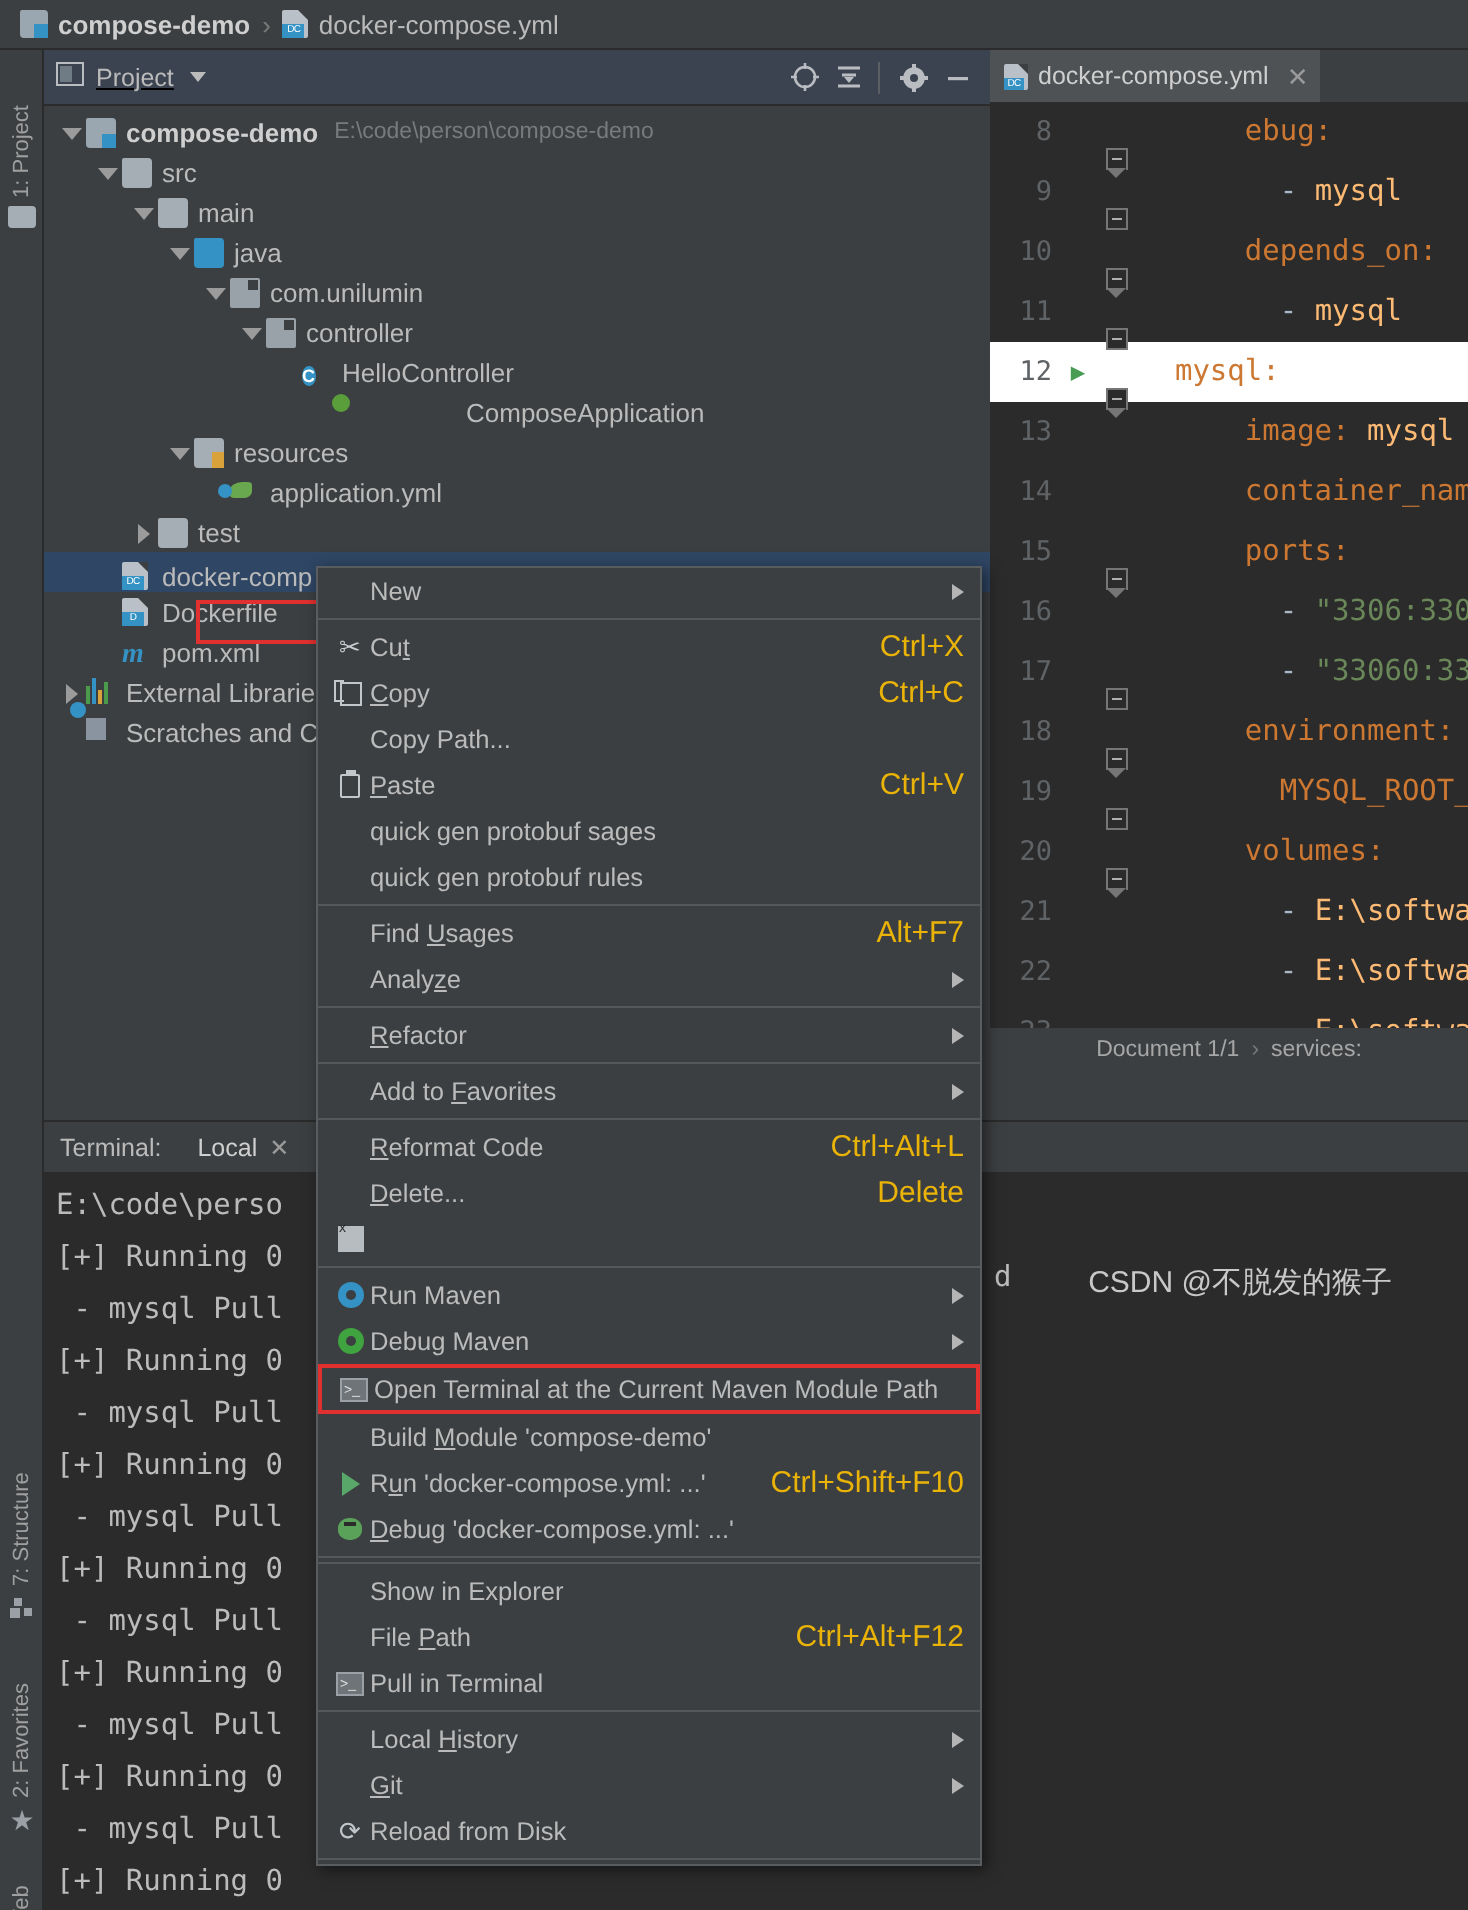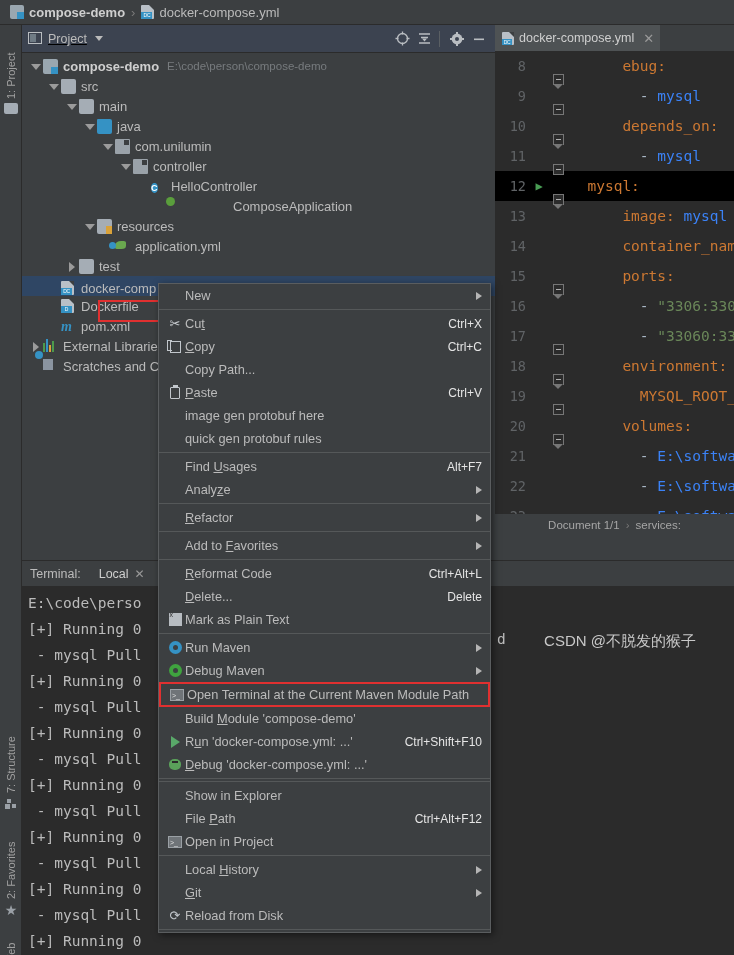--- a/index.html
+++ b/index.html
@@ -98,31 +98,31 @@
   .red-box { position:absolute; border:2px solid #e03030; pointer-events:none; }
 
   
   .editor-wrap { position:absolute; left:495px; top:25px; width:239px; height:535px; background:#2b2b2b; }
   .tabbar { height:26px; background:#3c3f41; display:flex; align-items:center; }
   .tab { height:26px; background:#4e5254; display:flex; align-items:center; padding:0 6px 0 7px; gap:5px; }
   .tab-label { color:#cfcfcf; font-size:12.5px; }
   .tab-close { color:#9a9a9a; font-size:13px; margin-left:4px; }
   .code-area { position:absolute; left:0; top:26px; width:239px; height:483px; background:#2b2b2b; overflow:hidden; }
   .cline { height:30px; display:flex; align-items:center; font-family:"DejaVu Sans Mono", monospace; font-size:14.5px; white-space:pre; }
-  .cline.hl { background:#000000; }
+  .cline.hl { background:#ffffff; }
   .gutter-num { width:35px; text-align:right; color:#606366; font-size:13.5px; padding-right:4px; flex:0 0 auto; }
   .gutter-run { width:18px; flex:0 0 auto; text-align:center; color:#499c54; font-size:12px; }
   .fold { width:22px; flex:0 0 auto; position:relative; }
   .fold .vline { position:absolute; left:10px; top:0; bottom:0; width:1px; background:#555; }
   .fold .box { position:absolute; left:5px; top:8px; width:11px; height:11px; border:1px solid #767676; background:#2b2b2b; }
   .fold .box:after { content:""; position:absolute; left:2px; top:4px; width:5px; height:1px; background:#b0b0b0; }
   .fold .box.tri { border-bottom:none; }
   .fold .box.tri:before { content:""; position:absolute; left:-1px; top:9px; border-left:5.5px solid transparent; border-right:5.5px solid transparent; border-top:5px solid #767676; }
   .k-key { color:#cc7832; }
-  .k-val { color:#3b82f6; }
+  .k-val { color:#fdba74; }
   .k-str { color:#6a8759; }
   .k-plain { color:#a9b7c6; }
   .status-line { position:absolute; left:0; bottom:24px; width:239px; height:22px; background:#3c3f41;
                  display:flex; align-items:center; justify-content:center; gap:6px; font-size:11.5px; color:#a6a6a6;}
   .status-sep { color:#777; }
   .editor-bottom-filler { position:absolute; left:0; bottom:0; width:239px; height:24px; background:#3c3f41; }
 
   
   .term-panel { position:absolute; left:22px; top:560px; width:712px; height:395px; background:#2b2b2b; }
   .term-header { height:26px; background:#3c3f41; display:flex; align-items:center; padding-left:8px; gap:18px; border-top:1px solid #2b2b2b;}
@@ -134,21 +134,21 @@
 
   
   .ctx {
     position:absolute; left:158px; top:283px; width:333px;
     background:#3c3f41; border:1px solid #5a5d5f; z-index:50;
     box-shadow:2px 2px 7px rgba(0,0,0,0.5);
   }
   .mi { height:23px; display:flex; align-items:center; padding:0 8px 0 6px; font-size:12.8px; color:#bbbbbb; position:relative; }
   .mi .mic { width:20px; flex:0 0 auto; display:flex; align-items:center; justify-content:center; }
   .mi .mlabel { flex:1; white-space:nowrap; }
-  .mi .mshort { color:#e5e5e5; font-size:12px; margin-left:12px; }
+  .mi .mshort { color:#eab308; font-size:15px; margin-left:12px; }
   .mi .msub { width:0;height:0;border-top:4px solid transparent;border-bottom:4px solid transparent;border-left:6px solid #b5b5b5; margin-left:10px;}
   .mi.hl { border:2px solid #e03030; height:25px; }
   .msep { height:1px; background:#555859; margin:2px 0; }
   .mi u { text-decoration:underline; }
 
   
   .mic-scissors { color:#c9cdd1; font-size:13px; }
   .mic-copy { width:11px;height:12px;border:1.5px solid #c2c7cc; position:relative;}
   .mic-copy:after{content:"";position:absolute;left:-4px;top:-2px;width:4px;height:9px;border:1.5px solid #c2c7cc;border-right:none;}
   .mic-paste { width:10px;height:12px;border:1.5px solid #c2c7cc;border-radius:1px;position:relative;}
@@ -441,21 +441,21 @@
       </div>
       <div class="mi">
         <span class="mic">
           <span class="mic-paste"></span>
         </span>
         <span class="mlabel"><u>P</u>aste</span>
         <span class="mshort">Ctrl+V</span>
       </div>
       <div class="mi">
         <span class="mic"></span>
-        <span class="mlabel">image gen protobuf here</span>
+        <span class="mlabel">quick gen protobuf sages</span>
       </div>
       <div class="mi">
         <span class="mic"></span>
         <span class="mlabel">quick gen protobuf rules</span>
       </div>
       <div class="msep"></div>
       <div class="mi">
         <span class="mic"></span>
         <span class="mlabel">Find <u>U</u>sages</span>
         <span class="mshort">Alt+F7</span>
@@ -485,21 +485,20 @@
       </div>
       <div class="mi">
         <span class="mic"></span>
         <span class="mlabel"><u>D</u>elete...</span>
         <span class="mshort">Delete</span>
       </div>
       <div class="mi">
         <span class="mic">
           <span class="mic-plain"></span>
         </span>
-        <span class="mlabel">Mark as Plain Text</span>
       </div>
       <div class="msep"></div>
       <div class="mi">
         <span class="mic">
           <span class="mic-gearblue"></span>
         </span>
         <span class="mlabel">Run Maven</span>
         <span class="msub"></span>
       </div>
       <div class="mi">
@@ -540,21 +539,21 @@
       </div>
       <div class="mi">
         <span class="mic"></span>
         <span class="mlabel">File <u>P</u>ath</span>
         <span class="mshort">Ctrl+Alt+F12</span>
       </div>
       <div class="mi">
         <span class="mic">
           <span class="mic-term">&gt;_</span>
         </span>
-        <span class="mlabel">Open in Project</span>
+        <span class="mlabel">Pull in Terminal</span>
       </div>
       <div class="msep"></div>
       <div class="mi">
         <span class="mic"></span>
         <span class="mlabel">Local <u>H</u>istory</span>
         <span class="msub"></span>
       </div>
       <div class="mi">
         <span class="mic"></span>
         <span class="mlabel"><u>G</u>it</span>

